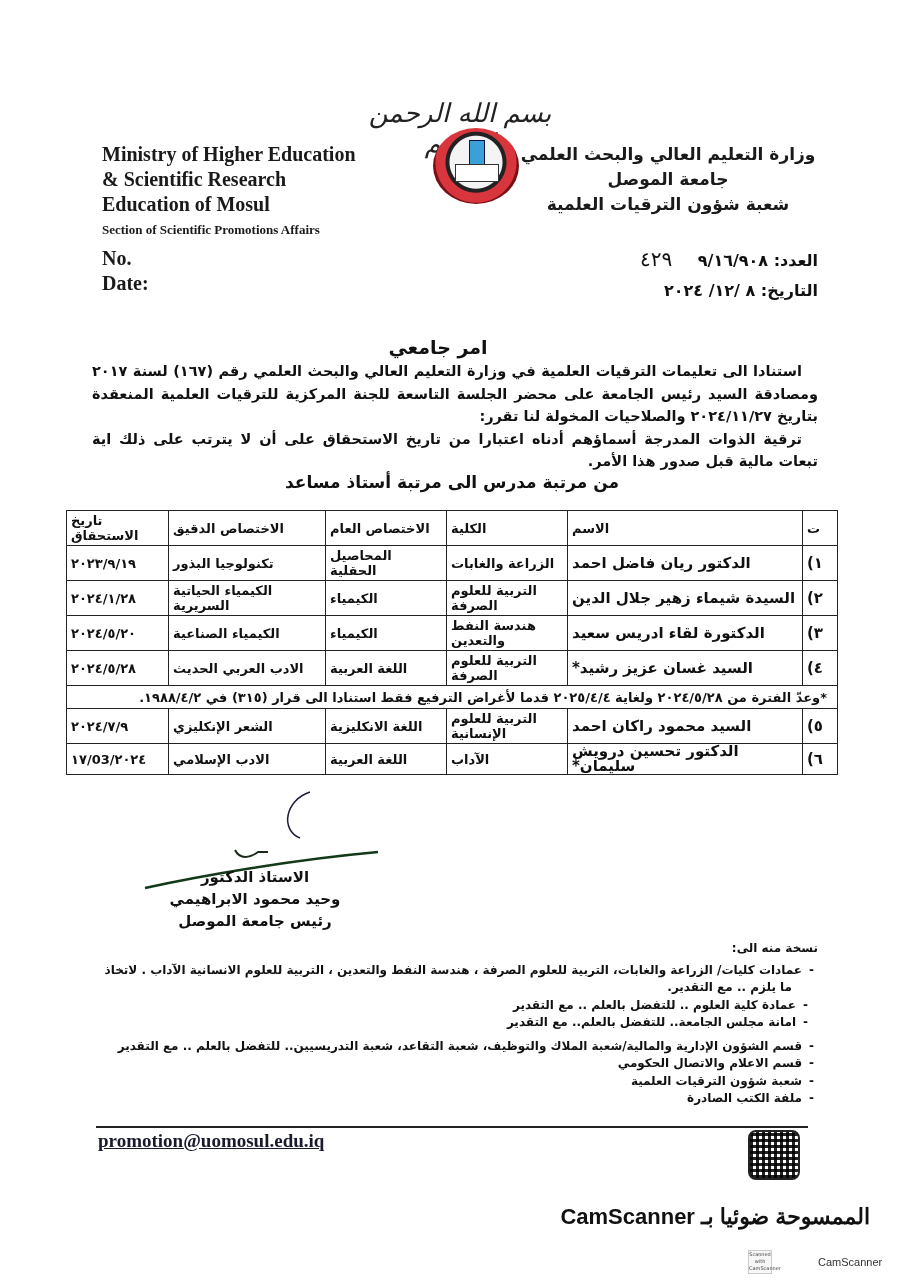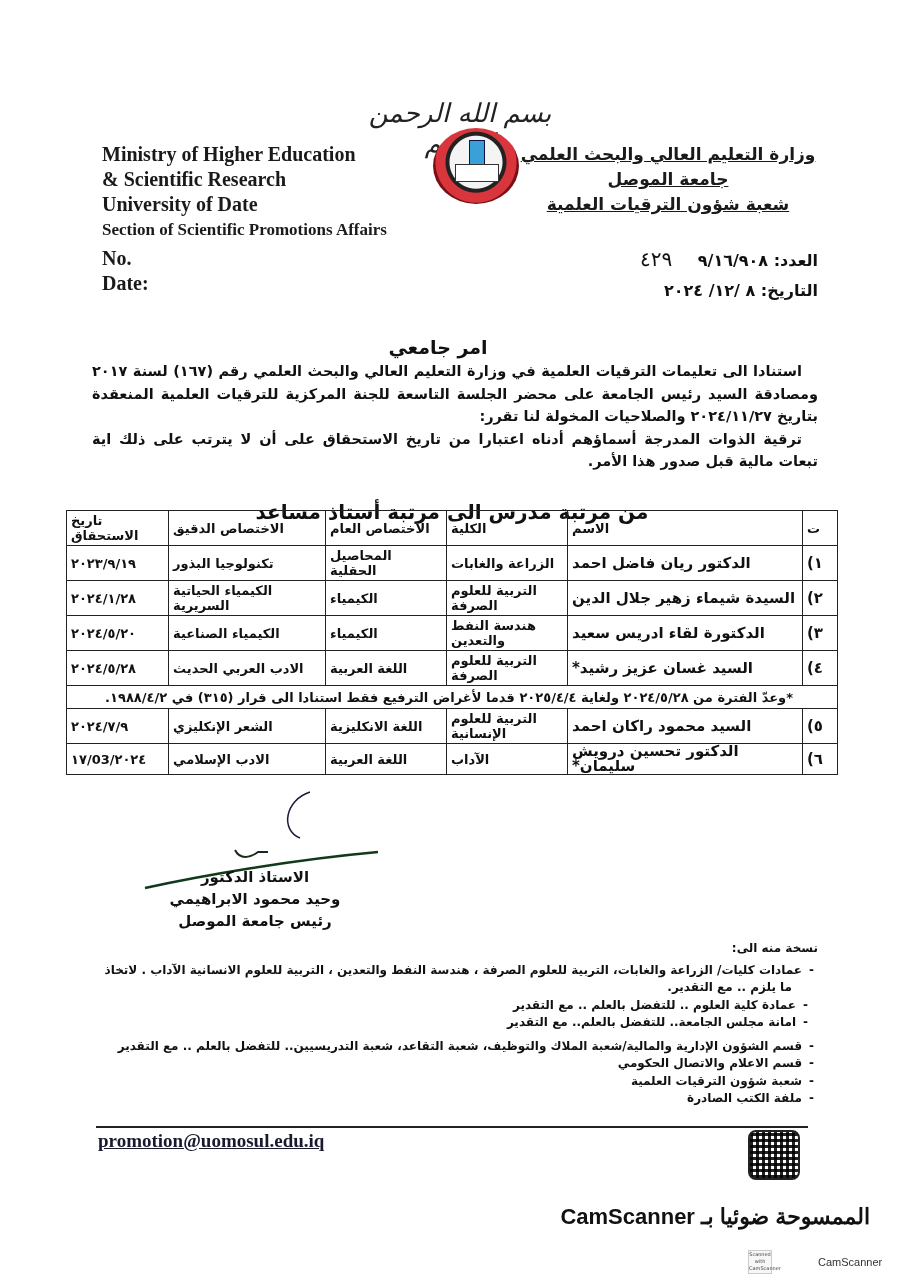--- a/index.html
+++ b/index.html
@@ -8,50 +8,50 @@
     font-family: "DejaVu Sans", sans-serif; color: #111;
   }
   .abs { position: absolute; }
   .basmala {
     left: 340px; top: 58px; width: 240px; height: 40px; text-align: center;
     font-family: "DejaVu Serif", serif; font-size: 26px; color: #222; direction: rtl;
     letter-spacing: 1px; font-style: italic; margin-top: 40px;
   }
   .en-head { left: 102px; top: 142px; font-family: "Liberation Serif", serif; font-weight: bold; color: #1a1a1a; }
   .en-head div { line-height: 25px; font-size: 20px; }
-  .en-head .small { font-size: 17px; }
+  .en-head .small { font-size: 13px; }
   .ar-head {
     right: 86px; top: 142px; width: 300px; text-align: center; direction: rtl;
-    font-weight: bold; font-size: 17px; line-height: 25px; color: #1a1a1a; text-decoration: underline;
+    font-weight: bold; font-size: 17px; line-height: 25px; color: #1a1a1a;
   }
   .logo {
     left: 433px; top: 128px; width: 86px; height: 76px; border-radius: 50%;
     background: radial-gradient(circle at 50% 45%, #f4f4f4 0 26px, #222 27px 30px, #d8353c 31px 40px, #7a1015 41px);
   }
   .logo .book { position:absolute; left: 22px; top: 36px; width: 42px; height: 16px; background:#fff; border:1px solid #333; }
   .logo .tower { position:absolute; left: 36px; top: 12px; width: 14px; height: 24px; background:#3aa0d8; border:1px solid #114; }
   .ref { right: 86px; top: 244px; direction: rtl; font-weight: bold; font-size: 16px; line-height: 30px; }
   .ref .hand { font-family: "DejaVu Serif", serif; font-weight: normal; font-size: 20px; margin-right: 20px; }
   .title { left: 0; width: 876px; top: 336px; text-align: center; font-weight: bold; font-size: 19px; direction: rtl; }
   .body-text {
     left: 92px; width: 726px; top: 360px; direction: rtl; text-align: justify; font-weight: bold; font-size: 14.5px; line-height: 22.5px;
   }
   .body-text p { margin: 0; }
   .body-text .indent { text-indent: 16px; }
-  .subtitle { left: 0; width: 904px; top: 500px; text-align: center; font-weight: bold; font-size: 20px; direction: rtl; }
+  .subtitle { left: 0; width: 904px; top: 472px; text-align: center; font-weight: bold; font-size: 17px; direction: rtl; }
   table.promo {
     position: absolute; left: 66px; top: 510px; width: 772px; border-collapse: collapse; direction: rtl;
     font-weight: bold; font-size: 13px;
   }
   table.promo td, table.promo th { border: 1.5px solid #222; text-align: left; padding: 0 4px; line-height: 15px; }
   table.promo th { height: 34px; font-size: 13px; }
   table.promo td { height: 34px; }
   table.promo td.name { font-size: 15px; }
   table.promo td.num { font-size: 15px; width: 26px; }
-  table.promo tr.note td { height: 22px; text-align: center; font-size: 13px; padding-right: 10px; }
+  table.promo tr.note td { height: 22px; text-align: right; font-size: 13px; padding-right: 10px; }
   .sig { left: 150px; top: 866px; width: 210px; text-align: center; direction: rtl; font-weight: bold; font-size: 15px; line-height: 22px; }
   .sig-stroke { left: 140px; top: 838px; width: 240px; height: 60px; }
   .pen-circle { left: 280px; top: 790px; width: 80px; height: 50px; }
   .copies {
     left: 74px; width: 744px; top: 940px; direction: rtl; font-weight: bold; font-size: 12px; line-height: 17.5px;
   }
   .copies .lead { margin-bottom: 2px; }
   .copies ul { list-style: none; margin: 4px; padding: 0; }
   .copies li { margin: 0; }
   .copies li .dash { display: inline-block; width: 12px; }
@@ -73,21 +73,21 @@
   .cam-label { left: 818px; top: 1256px; font-family: "Liberation Sans", sans-serif; font-size: 11px; color: #333; }
 </style>
 </head>
 <body>
 
 <div class="abs basmala">بسم الله الرحمن الرحيم</div>
 
 <div class="abs en-head">
   <div>Ministry of Higher Education</div>
   <div>&amp; Scientific Research</div>
-  <div>University of Date</div>
+  <div>Education of Mosul</div>
   <div class="small">Section of Scientific Promotions Affairs</div>
   <div style="margin-top:4px">No.</div>
   <div>Date:</div>
 </div>
 
 <div class="abs logo">
   <div class="tower"></div>
   <div class="book"></div>
 </div>
 

